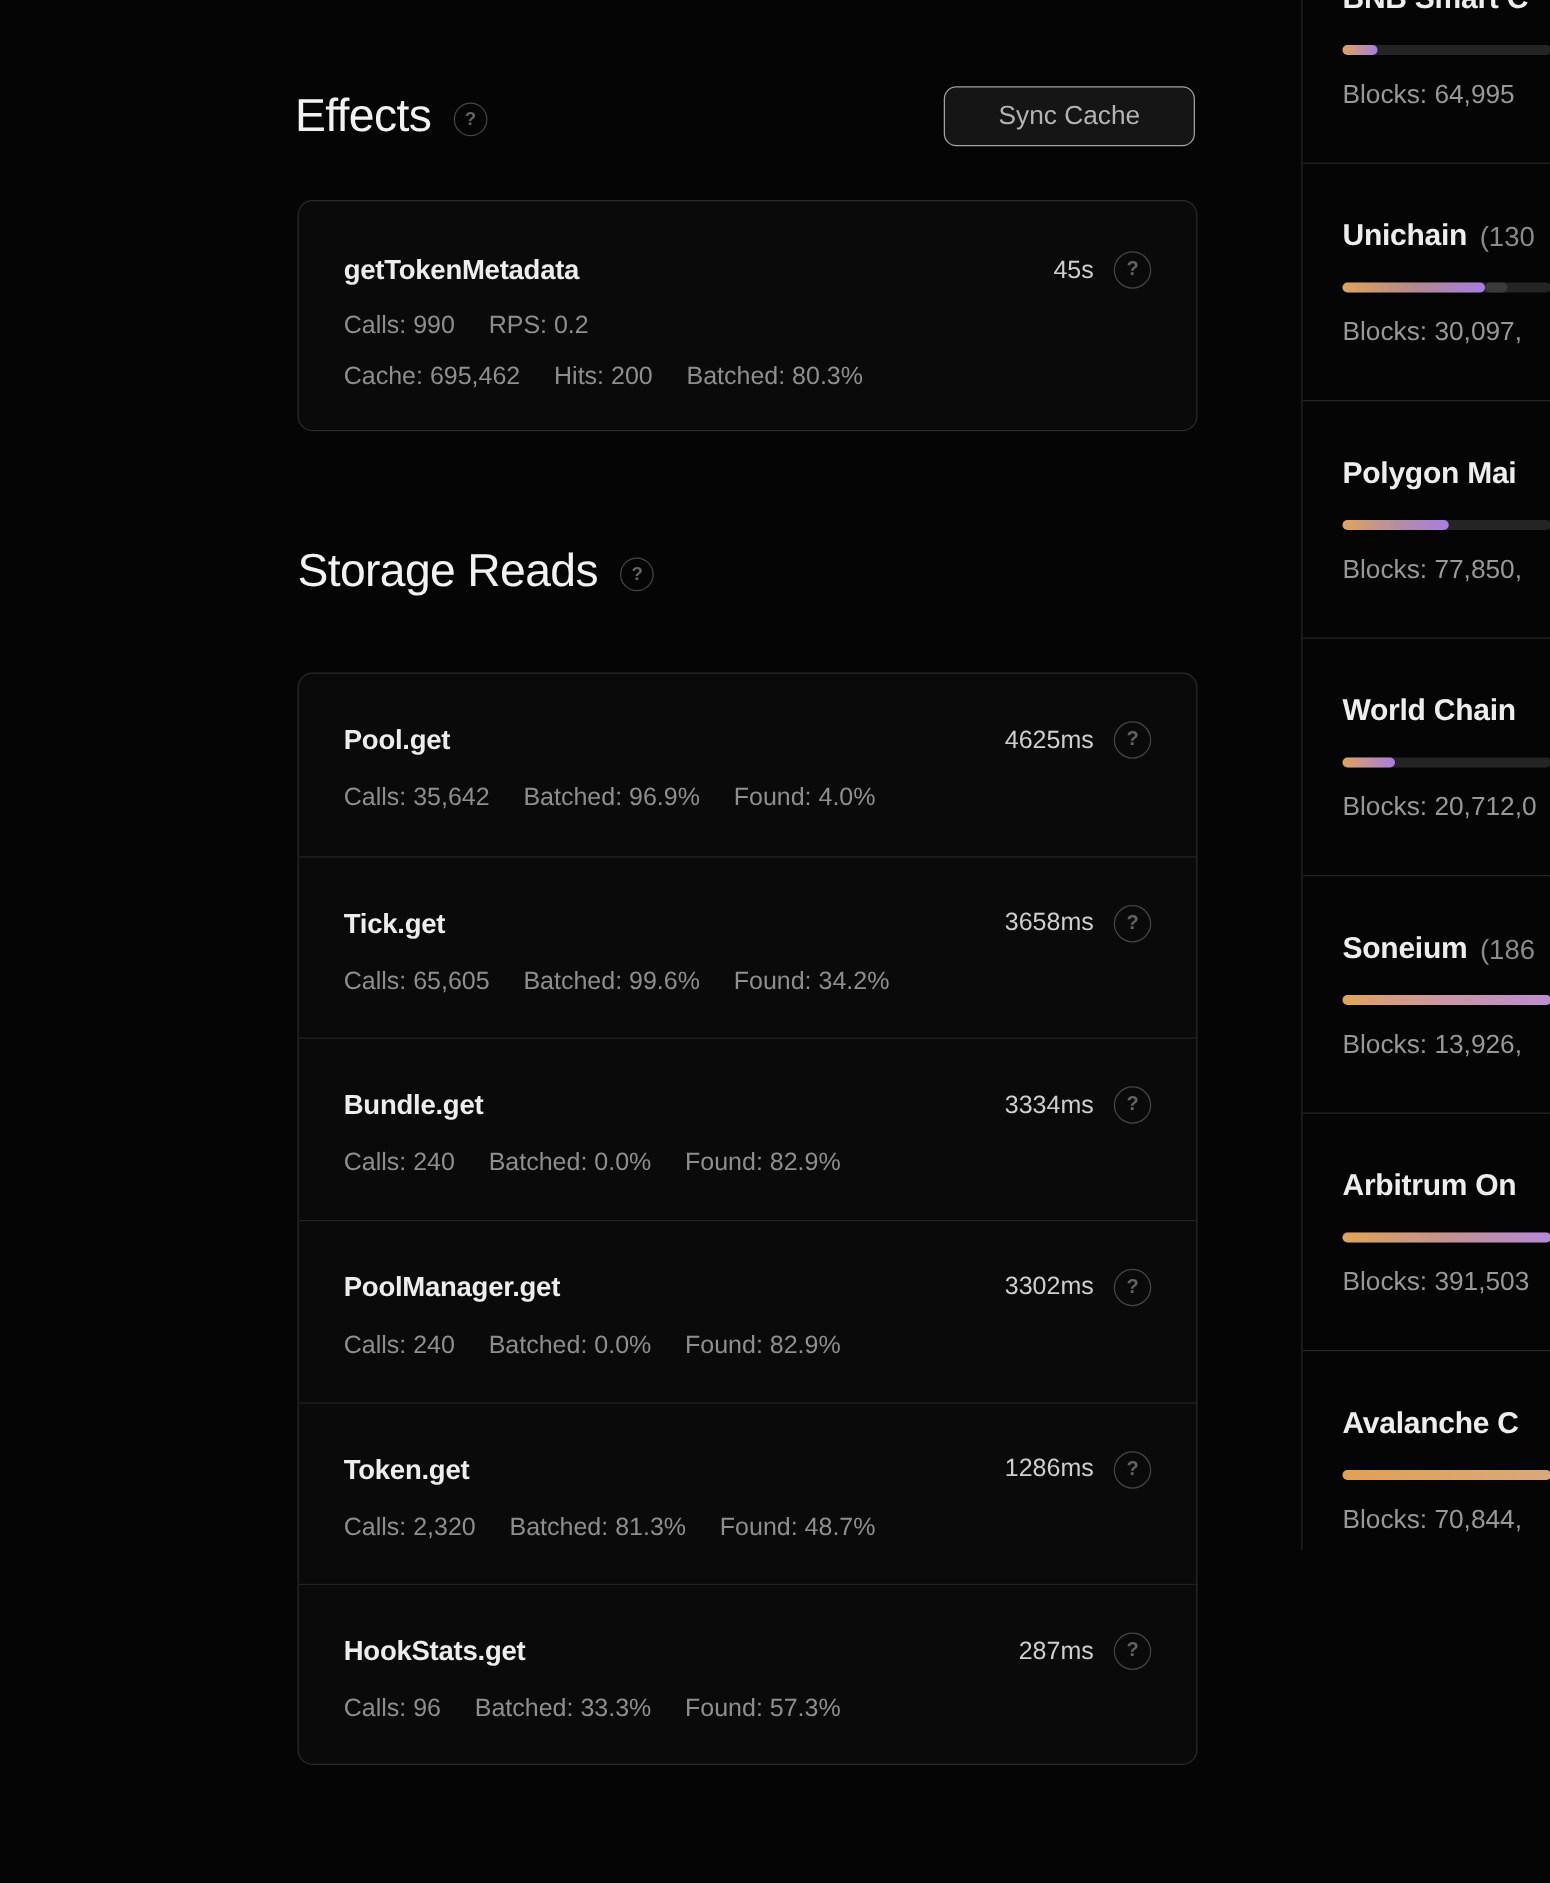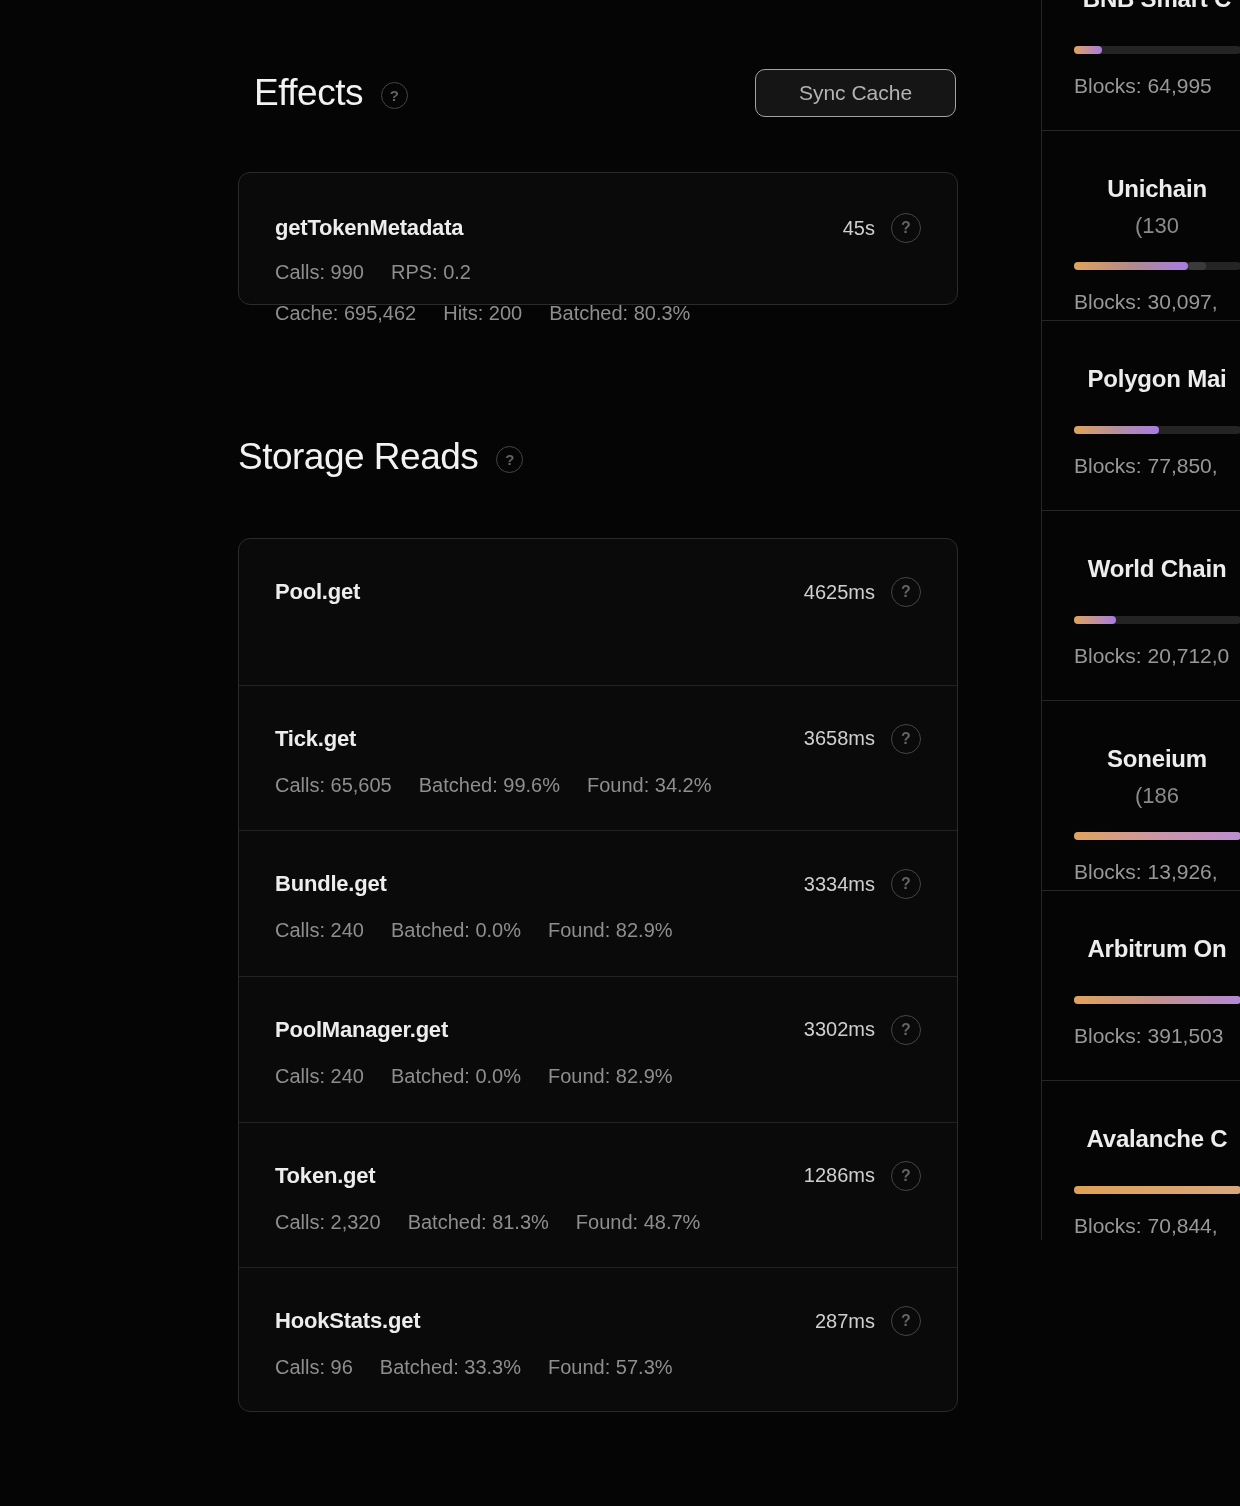--- a/index.html
+++ b/index.html
@@ -3,54 +3,54 @@
 <meta charset="utf-8">
 <style>
   * { margin:0; padding:0; box-sizing:border-box; }
   html,body { width:1240px; height:1506px; background:#050505; overflow:hidden;
               font-family:"Liberation Sans","DejaVu Sans",sans-serif; }
   body { position:relative; color:#ededed; }
 
   
   .section-heading { position:absolute; display:flex; align-items:center; gap:18px; }
   .section-heading .title { font-size:37px; font-weight:500; color:#f2f2f2; letter-spacing:-0.5px; }
-  #effects-header { top:72px; left:254px; }
+  #effects-header { top:72px; left:236px; }
   #storage-header { top:436px; left:238px; }
 
   .help-icon { display:inline-flex; align-items:center; justify-content:center;
                width:27px; height:27px; border:1.5px solid #454545; border-radius:50%;
                color:#636363; font-size:15px; font-weight:600; flex:0 0 auto; margin-top:5px; }
   .row-help { width:30px; height:30px; font-size:16px; margin-top:0; }
 
   .sync-btn { position:absolute; top:69px; left:755px; width:201px; height:48px;
               background:#151515; border:1px solid #a3a3a3; border-radius:10px;
               color:#b3b3b3; font-size:21px; font-family:inherit; cursor:pointer; }
 
   .card { position:absolute; left:238px; width:720px; background:#0a0a0a;
           border:1px solid #2b2b2b; border-radius:12px; }
-  #effects-card { top:172px; height:133px; padding:40px 36px 0 36px; }
+  #effects-card { top:160px; height:185px; padding:40px 36px 0 36px; }
   #storage-card { top:538px; height:874px; padding:0; }
 
   .entry-title-row { display:flex; align-items:center; justify-content:space-between; }
   .entry-name { font-size:22px; font-weight:700; color:#ededed; letter-spacing:-0.2px; }
   .entry-right { display:flex; align-items:center; gap:16px; }
   .entry-duration { font-size:20px; color:#cfcfcf; }
   .stats-line { display:flex; gap:27px; margin-top:18px; font-size:20px; color:#8e8e8e; }
 
   .storage-row { height:145.66px; padding:38px 36px 0 36px; }
   .storage-row + .storage-row { border-top:1px solid #222222; }
   .storage-row .stats-line { margin-top:20px; }
 
   
   #right-panel { position:absolute; left:1041px; top:0; width:199px; height:1240px;
                  border-left:1px solid #262626; overflow:hidden; }
   .chain-section { height:190px; padding:44px 0 0 32px; border-bottom:1px solid #262626;
                    white-space:nowrap; }
   .chain-section.first { margin-top:-59px; }
-  .chain-title-row { display:flex; align-items:center; gap:10px;flex-direction:column; }
+  .chain-title-row { display:flex; align-items:flex-end; gap:10px; }
   .chain-name { font-size:24px; font-weight:700; color:#ededed; letter-spacing:-0.2px; }
   .chain-id { font-size:22px; color:#8a8a8a; }
   .alert-icon { display:none; font-size:20px; color:#f59e0b; margin-left:6px; }
   .bar { position:relative; margin-top:23px; width:167px; height:8px; border-radius:4px;
          background:#242424; }
   .bar-fill { position:absolute; left:0; top:0; height:8px; border-radius:4px; width:0; }
   .bar-extra { position:absolute; top:0; height:8px; width:0; background:#3a3a3a; border-radius:4px; }
   .chain-blocks { margin-top:20px; font-size:21px; color:#989898; }
 </style>
 </head>
@@ -90,20 +90,25 @@
 <div class="card" id="storage-card">
 
   <div class="storage-row">
     <div class="entry-title-row">
       <span class="entry-name">Pool.get</span>
       <span class="entry-right">
         <span class="entry-duration">4625ms</span>
         <span class="help-icon row-help">?</span>
       </span>
     </div>
+    <div class="stats-line">
+      <span>Calls: 35,642</span>
+      <span>Batched: 96.9%</span>
+      <span>Found: 4.0%</span>
+    </div>
   </div>
 
   <div class="storage-row">
     <div class="entry-title-row">
       <span class="entry-name">Tick.get</span>
       <span class="entry-right">
         <span class="entry-duration">3658ms</span>
         <span class="help-icon row-help">?</span>
       </span>
     </div>

